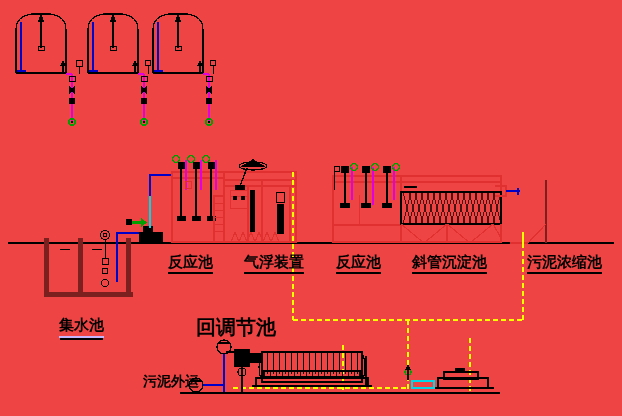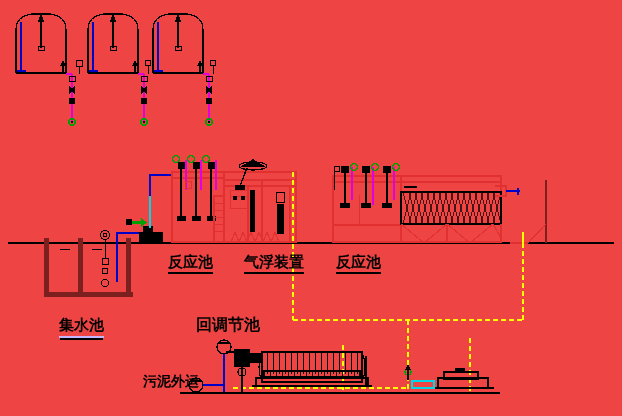--- a/index.html
+++ b/index.html
@@ -399,21 +399,23 @@
     <line x1="180" y1="393" x2="500" y2="393" stroke="#000000" stroke-width="1.2"></line>
 
   </svg>
 
   <div class="lbl lbl-u" style="left:168px; top:255px; font-size:15px;">反应池</div>
 
   <div class="lbl lbl-u" style="left:221px; top:255px; font-size:15px;margin-left:23px;">气浮装置</div>
 
   <div class="lbl lbl-u" style="left:336px; top:255px; font-size:15px;">反应池</div>
 
-
+  <div class="lbl lbl-u" style="left:412px; top:255px; font-size:15px;">斜管沉淀池</div>
+
+  <div class="lbl lbl-u" style="left:527px; top:255px; font-size:15px;">污泥浓缩池</div>
 
   <div class="lbl lbl-u2" style="left:59px; top:318px; font-size:15px;">集水池</div>
 
-  <div class="lbl" style="left:196px; top:317px; font-size:16px;">回调节池</div>
+  <div class="lbl" style="left:196px; top:317px; font-size:20px;">回调节池</div>
 
   <div class="lbl" style="left:143px; top:374px; font-size:14px;text-align:right;">污泥外运</div>
 
 </div>
 
 </body></html>

